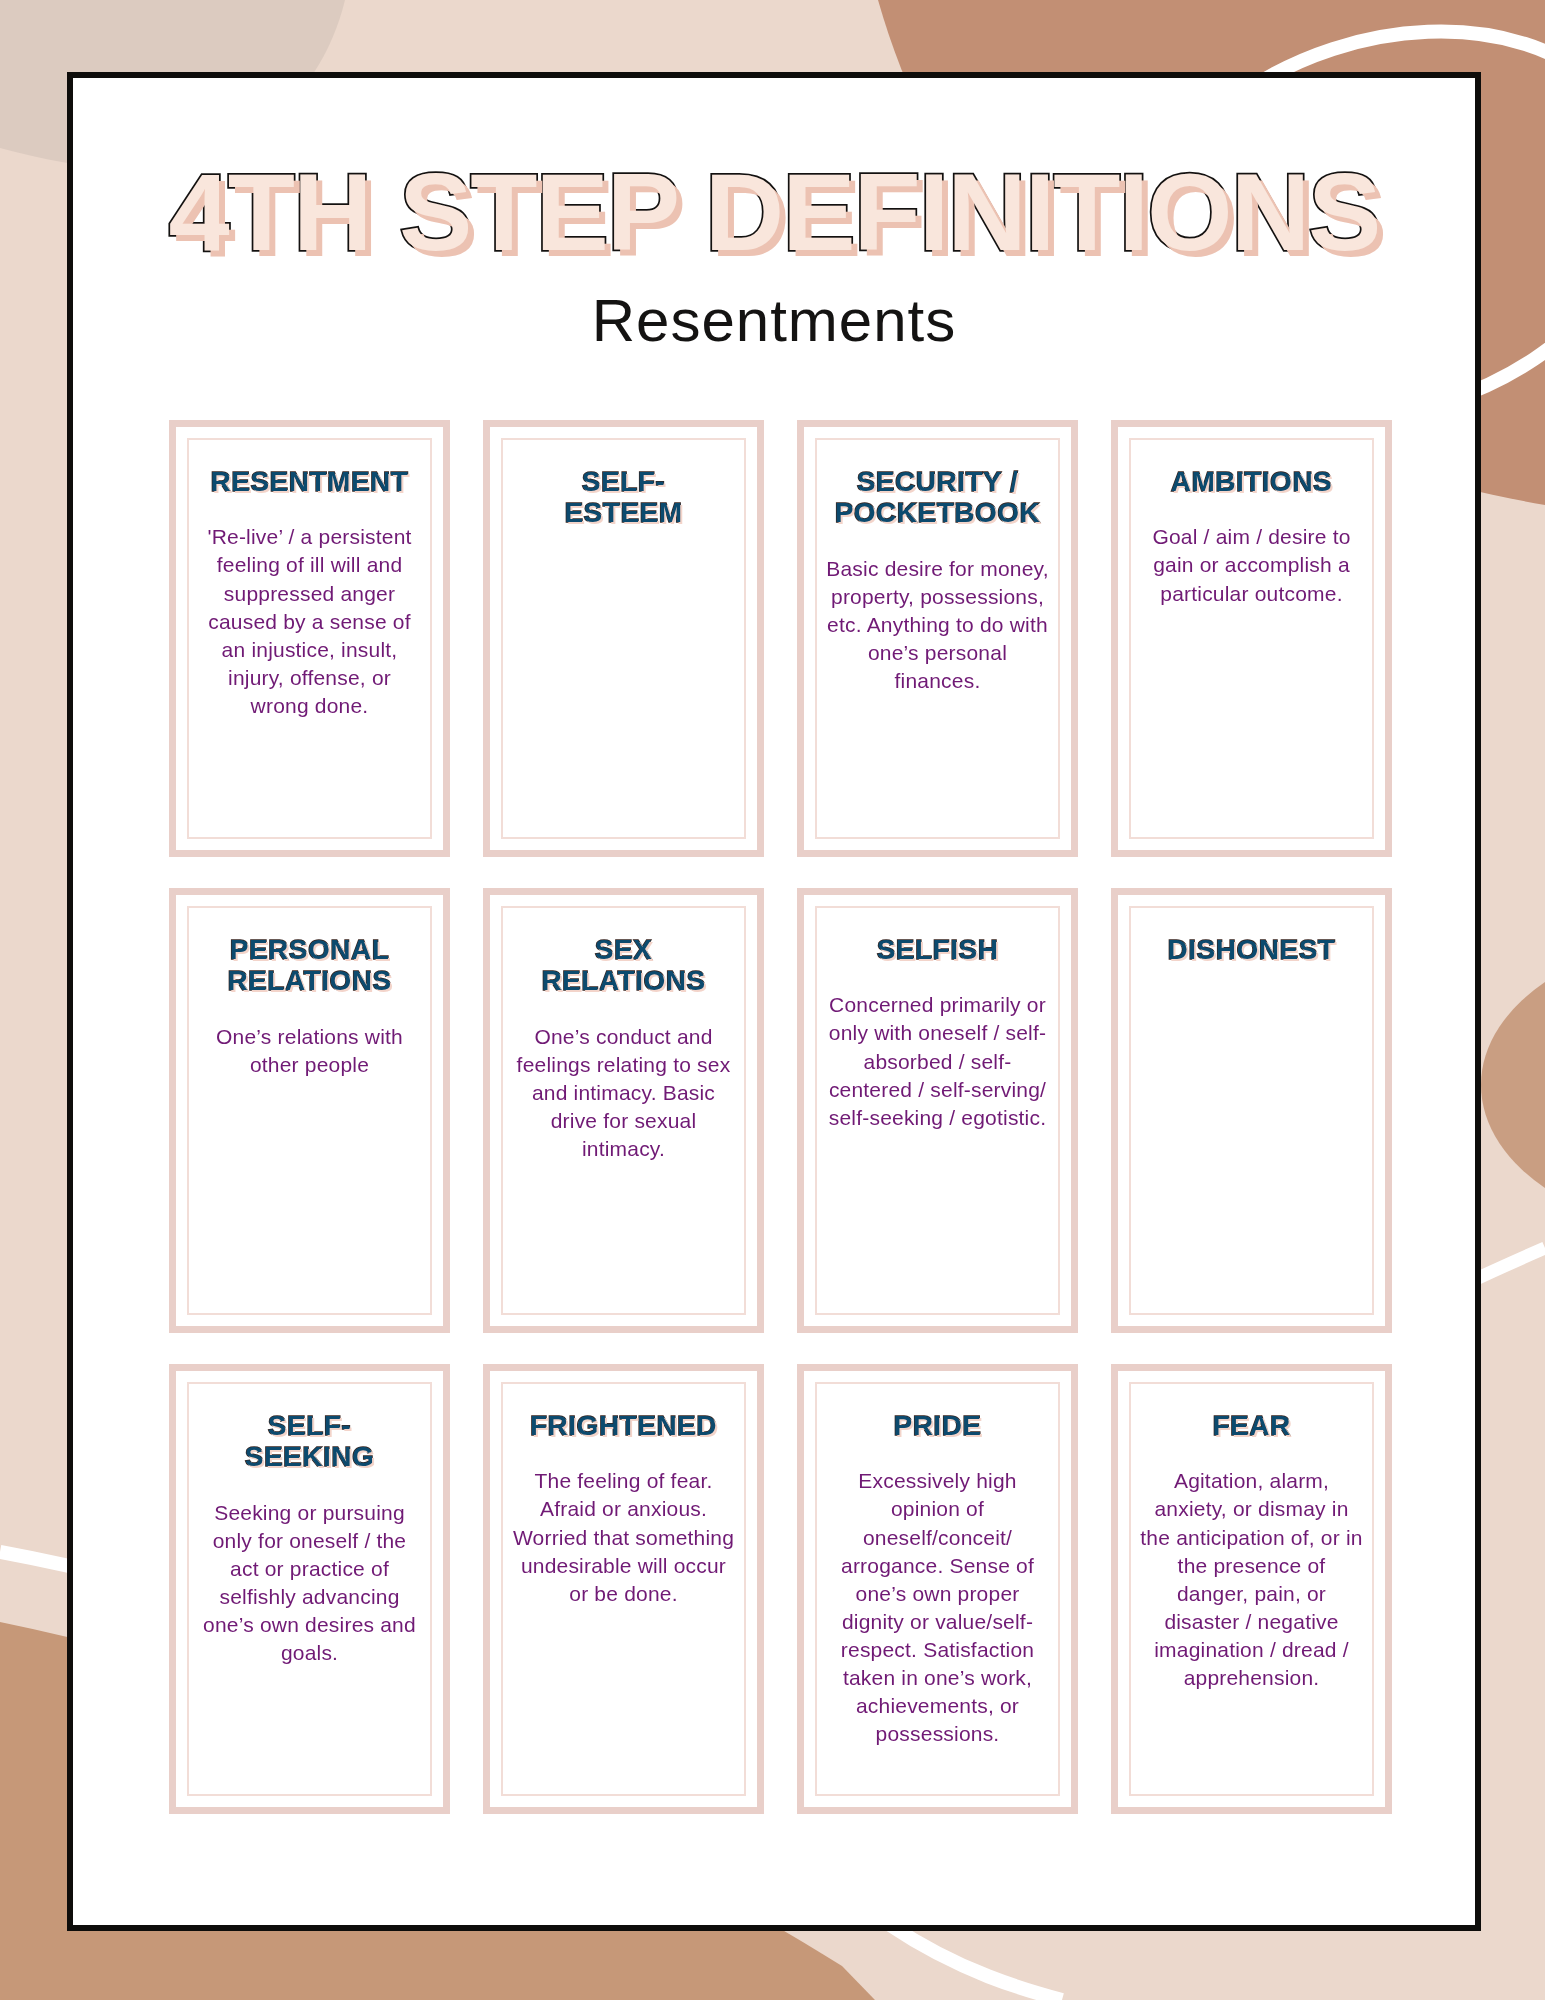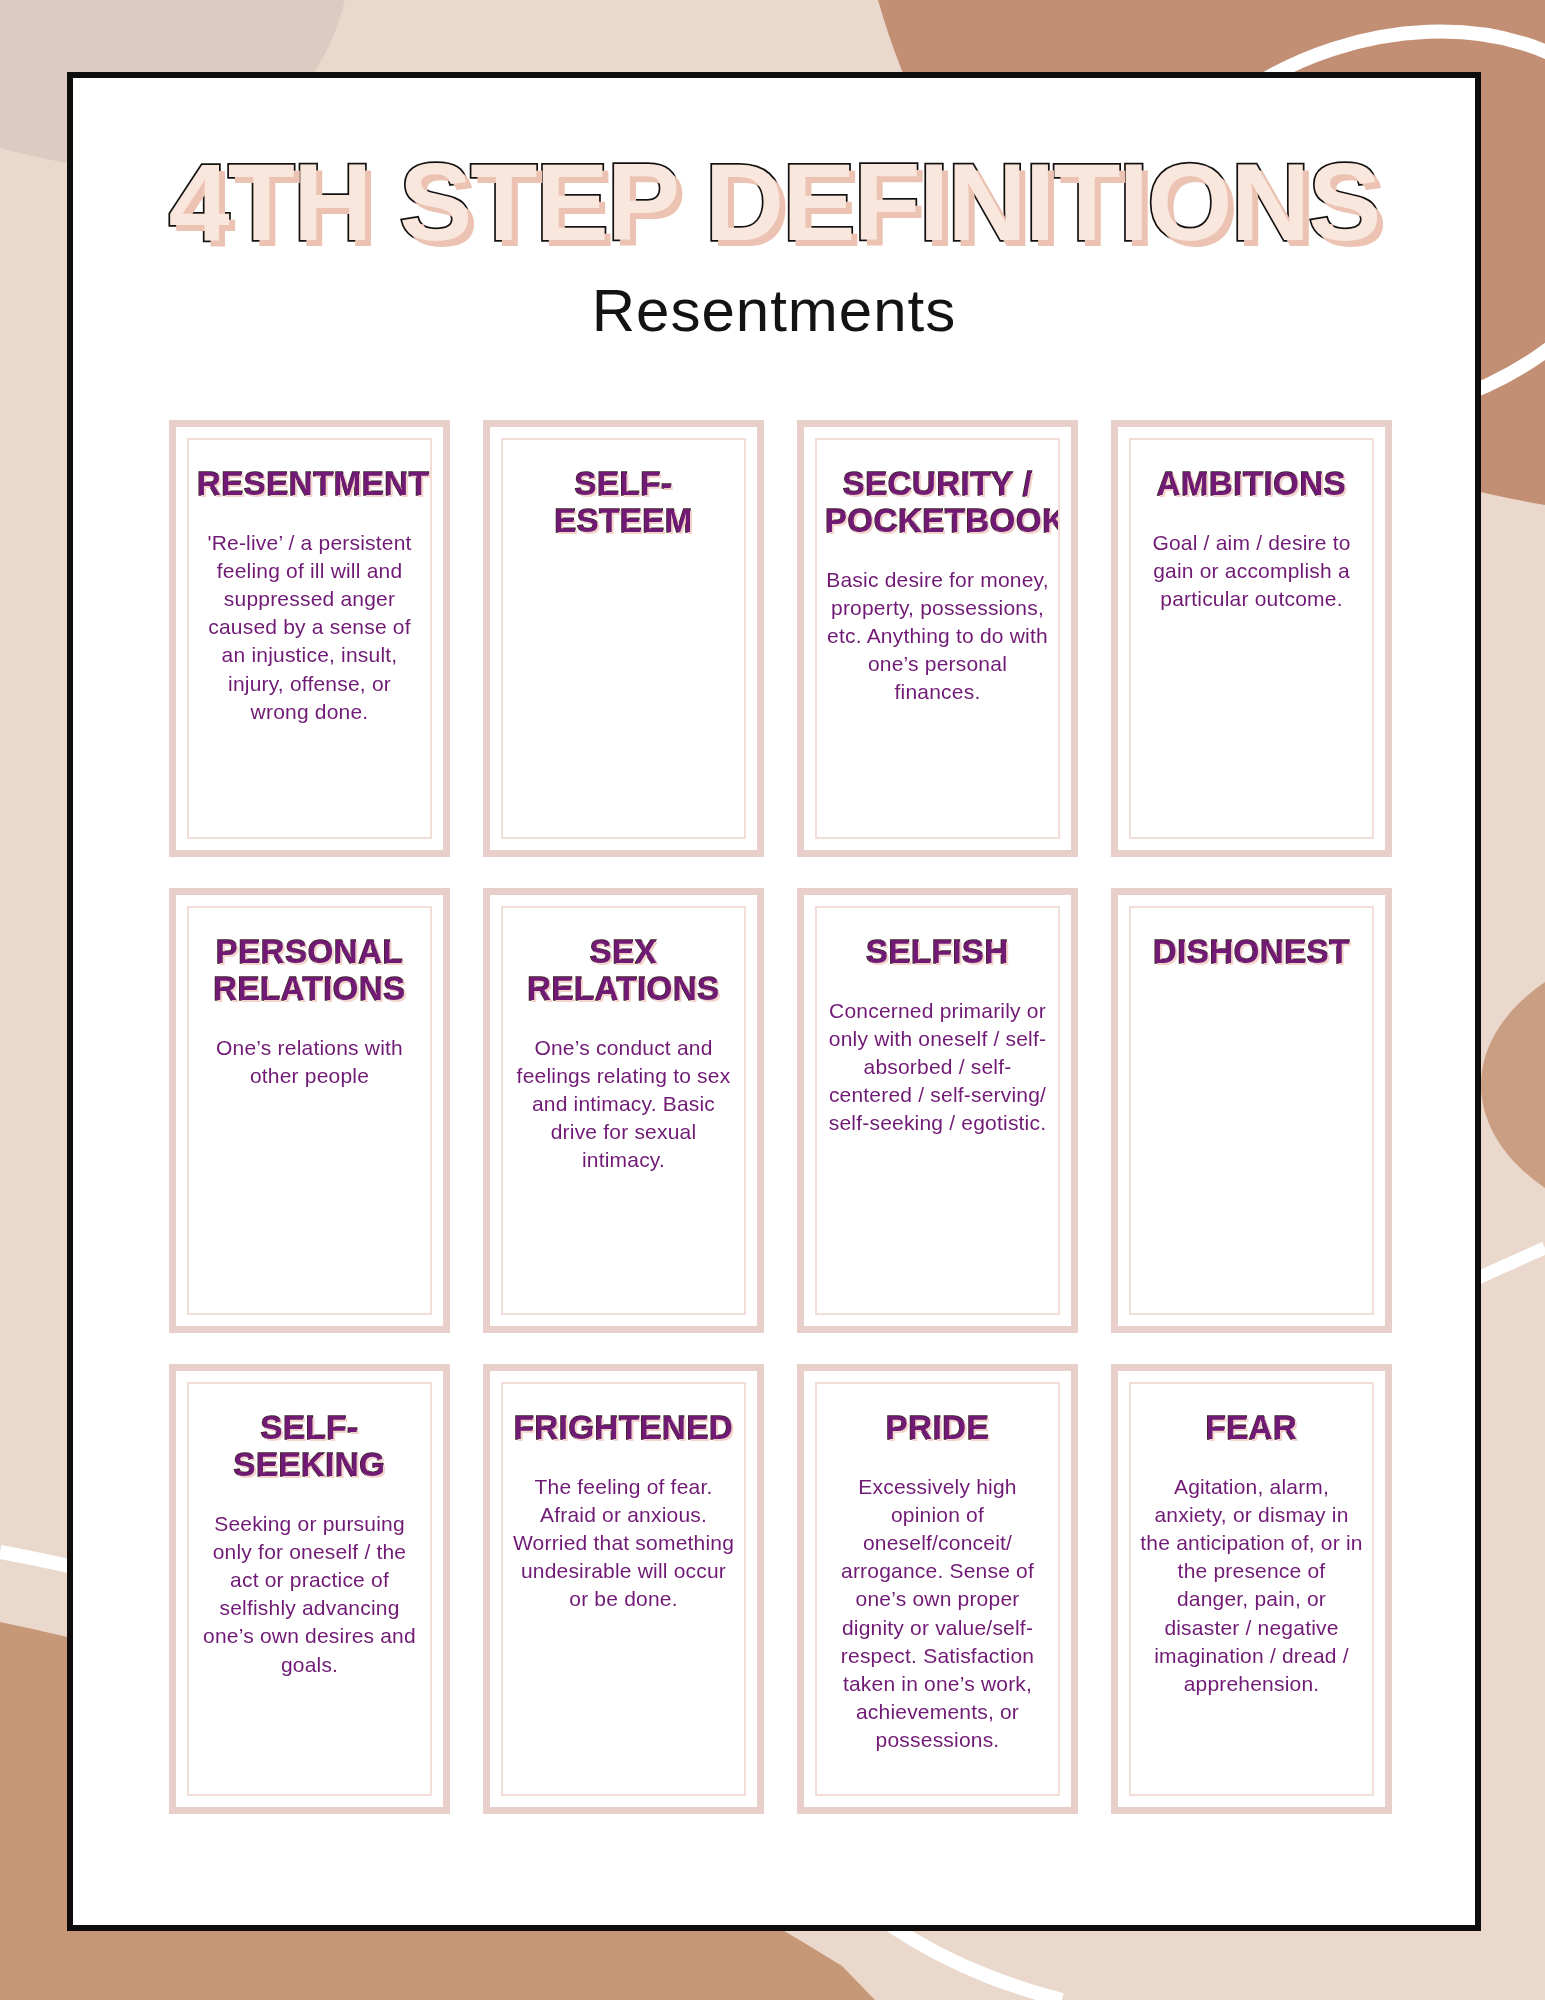--- a/index.html
+++ b/index.html
@@ -15,21 +15,21 @@
   .page{
     position:absolute;
     left:67px; top:72px;
     width:1414px; height:1859px;
     box-sizing:border-box;
     background:#ffffff;
     border:6px solid #0e0d0b;
   }
 
   .title{
-    margin:4px; padding-top:62px;
+    margin:14px; padding-top:62px;
     text-align:center;
     font-size:110px; font-weight:700;
     letter-spacing:-2px; line-height:1.05;
     color:#f9e6dc;
     -webkit-text-stroke:3.5px #131110;
     paint-order:stroke fill;
     text-shadow:6px 6px 0 #ecc2b2;
     white-space:nowrap;
   }
   .subtitle{
@@ -54,23 +54,23 @@
   }
   .card-inner{
     box-sizing:border-box;
     height:100%;
     border:2px solid #f2ddd7;
     padding:26px 8px 10px;
     text-align:center;
     overflow:hidden;
   }
   .card-title{
-    font-size:33px; font-weight:700;
+    font-size:28px; font-weight:700;
     line-height:1.12; letter-spacing:0.5px;
-    color:#701a75;
+    color:#0c4a6e;
     -webkit-text-stroke:1.4px #38241f;
     paint-order:stroke fill;
     text-shadow:2px 2px 0 #f3d4ca;
     white-space:pre-line;
   }
   .card-body{
     margin-top:26px;
     font-size:21px; line-height:1.34;
     letter-spacing:0.2px;
     color:#701a75;

